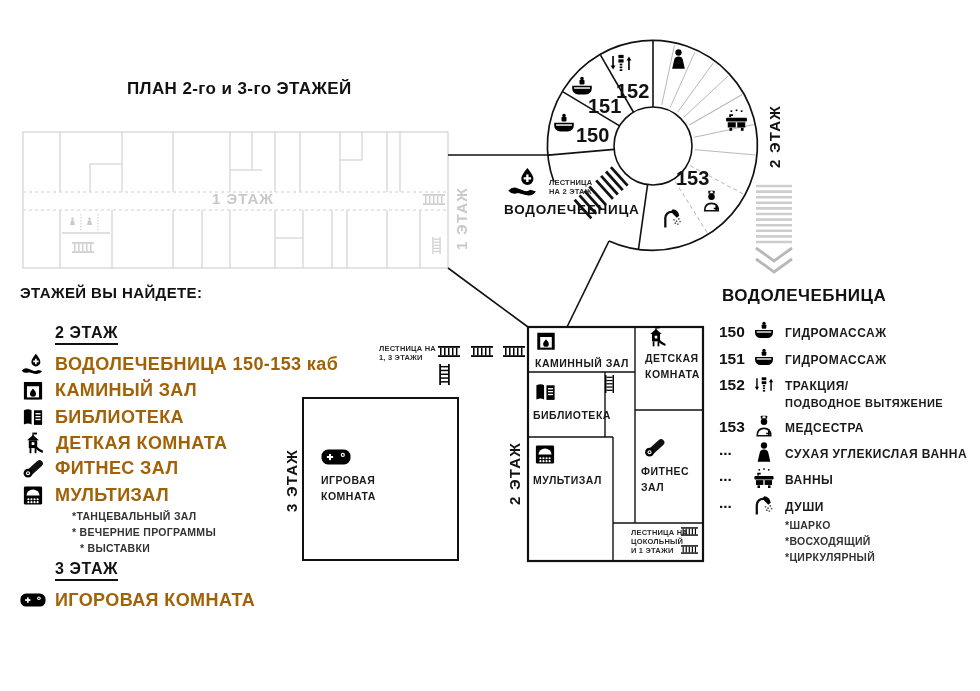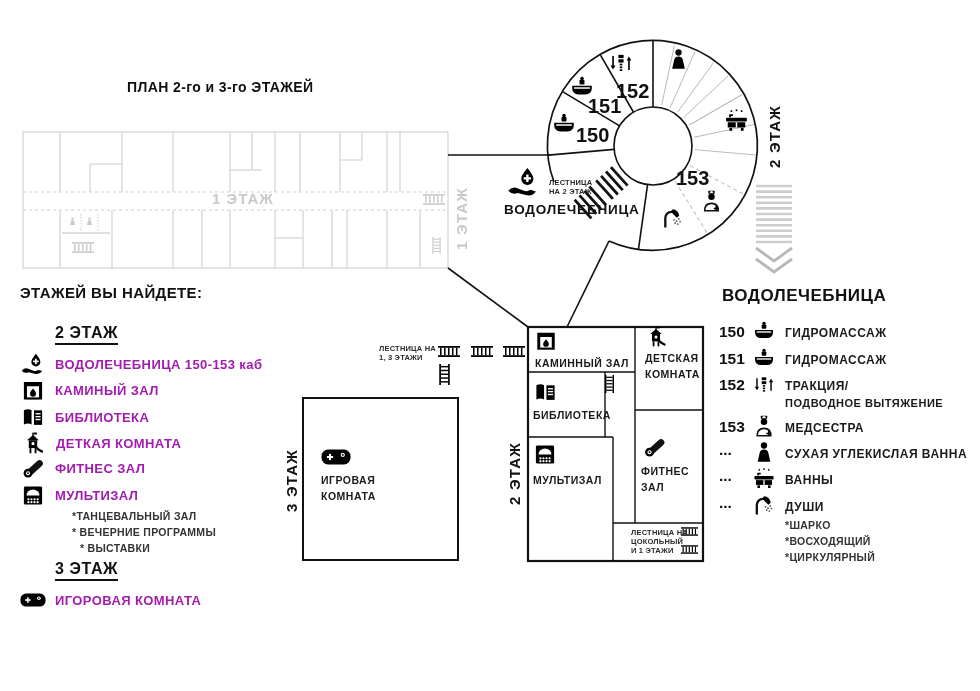--- a/index.html
+++ b/index.html
@@ -1,33 +1,33 @@
 <!DOCTYPE html>
 <html><head>
 <meta charset="utf-8">
 <style>
   html,body{margin:0;padding:0;background:#fff;}
   #stage{position:relative;width:980px;height:691px;background:#fff;overflow:hidden;
          font-family:"Liberation Sans",sans-serif;color:#111;}
   .abs{position:absolute;}
   svg.bg{position:absolute;left:0;top:0;}
-  .title{font-size:14px;font-weight:800;letter-spacing:.4px;}
+  .title{font-size:17px;font-weight:800;letter-spacing:.4px;}
   .graytxt{color:#c9c9c9;}
   .vlabel{font-weight:800;font-size:15px;letter-spacing:1.2px;white-space:nowrap;
           transform:rotate(-90deg);transform-origin:0 0;}
   .roomnum{font-size:20px;font-weight:800;}
   .tiny{font-size:7.5px;line-height:9px;color:#2a2a2a;letter-spacing:.2px;font-weight:600;}
   .arealbl{font-size:13.5px;font-weight:800;letter-spacing:.8px;}
   .plnlbl{font-size:10.5px;font-weight:700;letter-spacing:.5px;line-height:16px;color:#1a1a1a;white-space:nowrap;}
   .lg-head{font-size:15px;font-weight:800;letter-spacing:.4px;}
   .lg-floor{font-size:16px;font-weight:800;letter-spacing:.6px;border-bottom:2.5px solid #111;
             padding-bottom:1px;display:inline-block;}
   .lrow{position:absolute;display:flex;align-items:center;gap:9px;height:24px;}
   .lrow .ic{width:26px;height:23px;flex:none;}
-  .lab{font-size:13px;font-weight:600;letter-spacing:.4px;color:#a21caf;white-space:nowrap;}
+  .lab{font-size:18px;font-weight:600;letter-spacing:.4px;color:#a16207;white-space:nowrap;}
   .note{position:absolute;font-size:10.5px;font-weight:600;color:#333;letter-spacing:.3px;white-space:nowrap;}
   .rnum{position:absolute;width:34px;text-align:left;font-size:15.5px;font-weight:800;}
   .rg-head{font-size:17px;font-weight:800;letter-spacing:.5px;}
   .ricon{position:absolute;width:26px;height:23px;}
   .rlab{position:absolute;font-size:12px;font-weight:600;letter-spacing:.5px;color:#1a1a1a;white-space:nowrap;}
 </style>
 </head>
 <body>
 
 <div id="stage">

